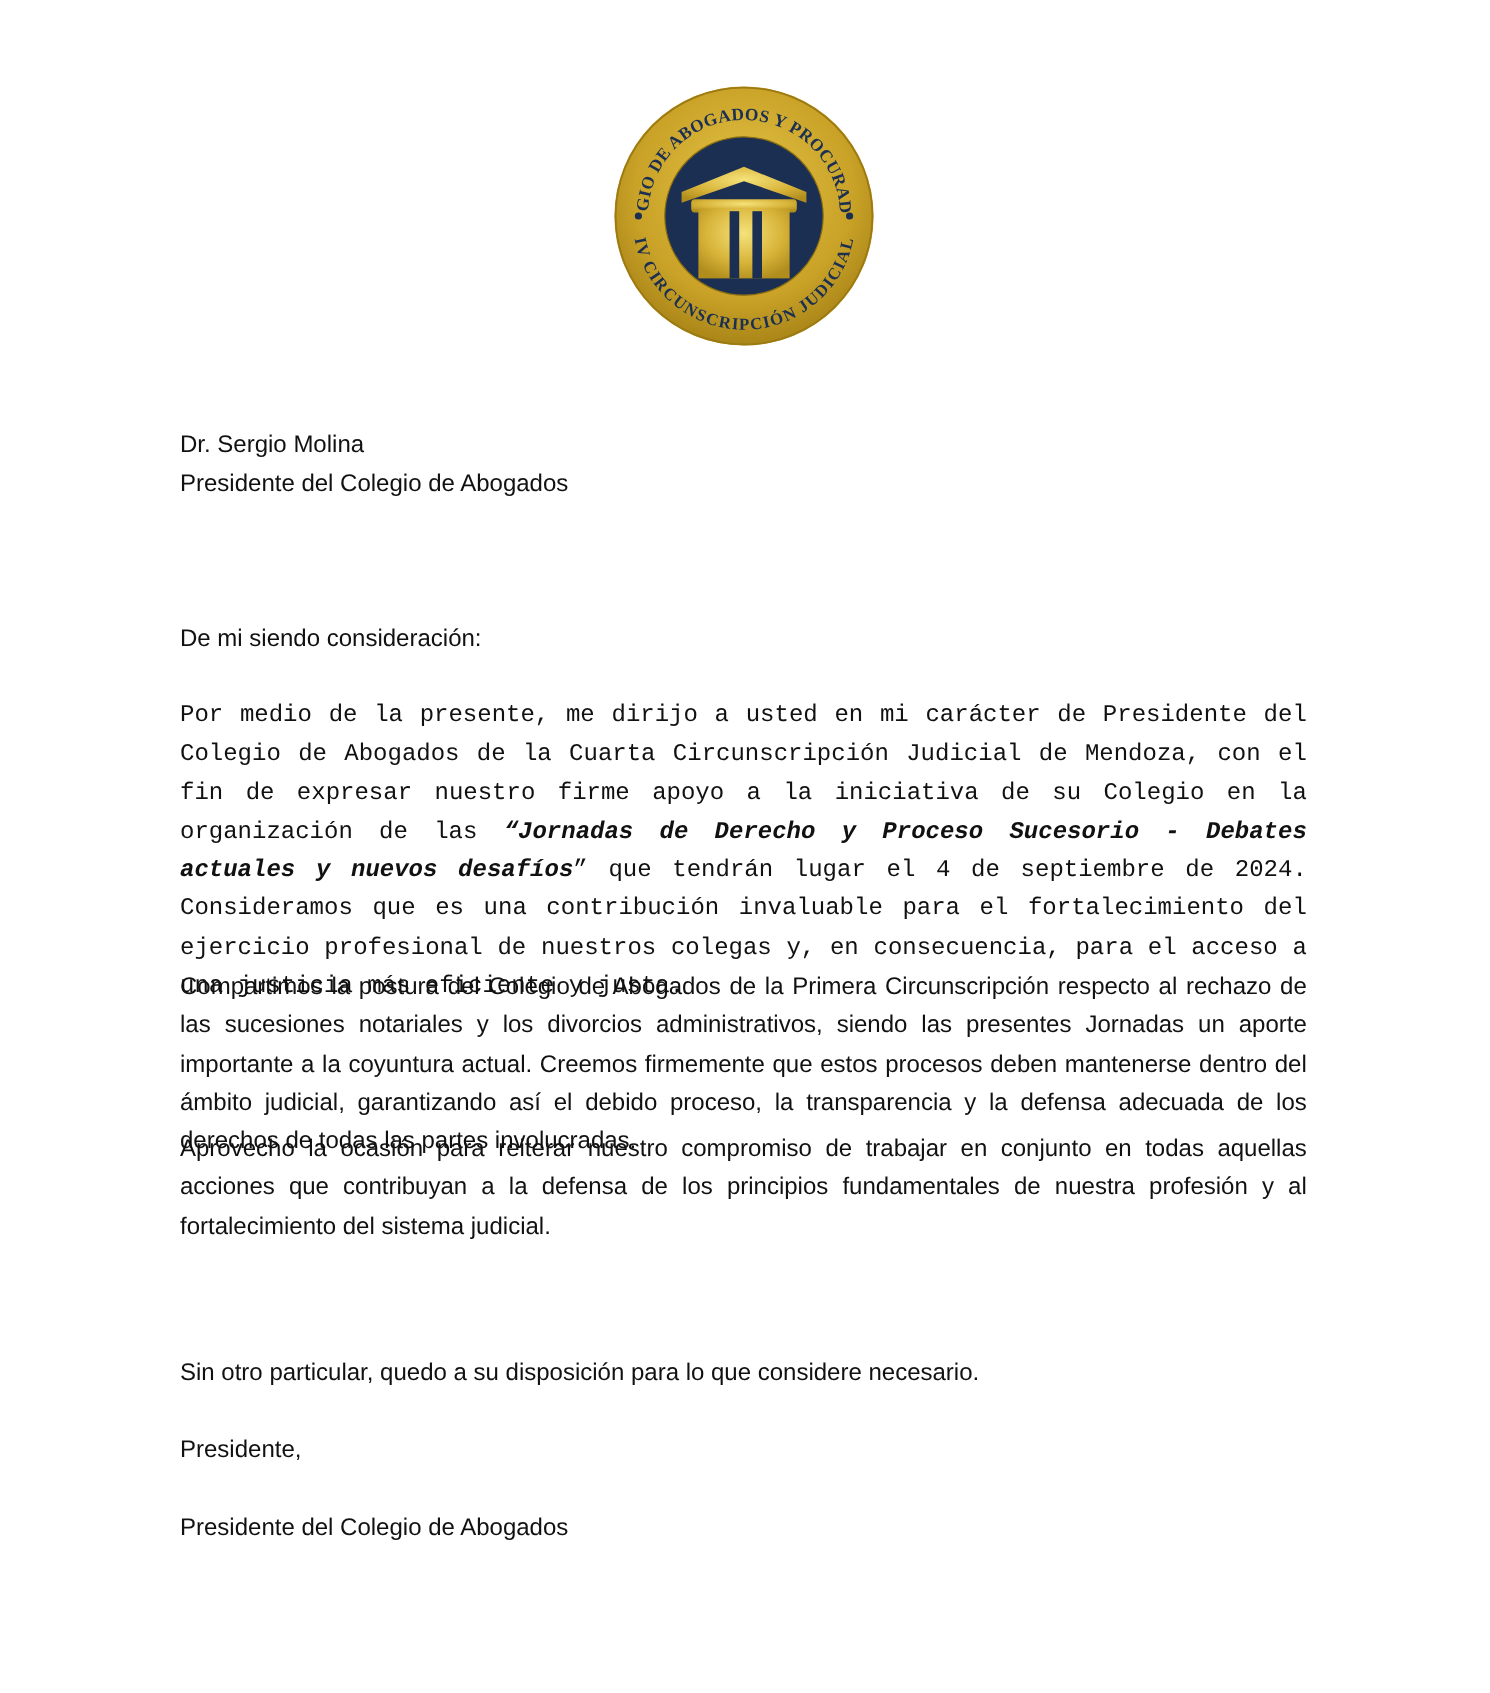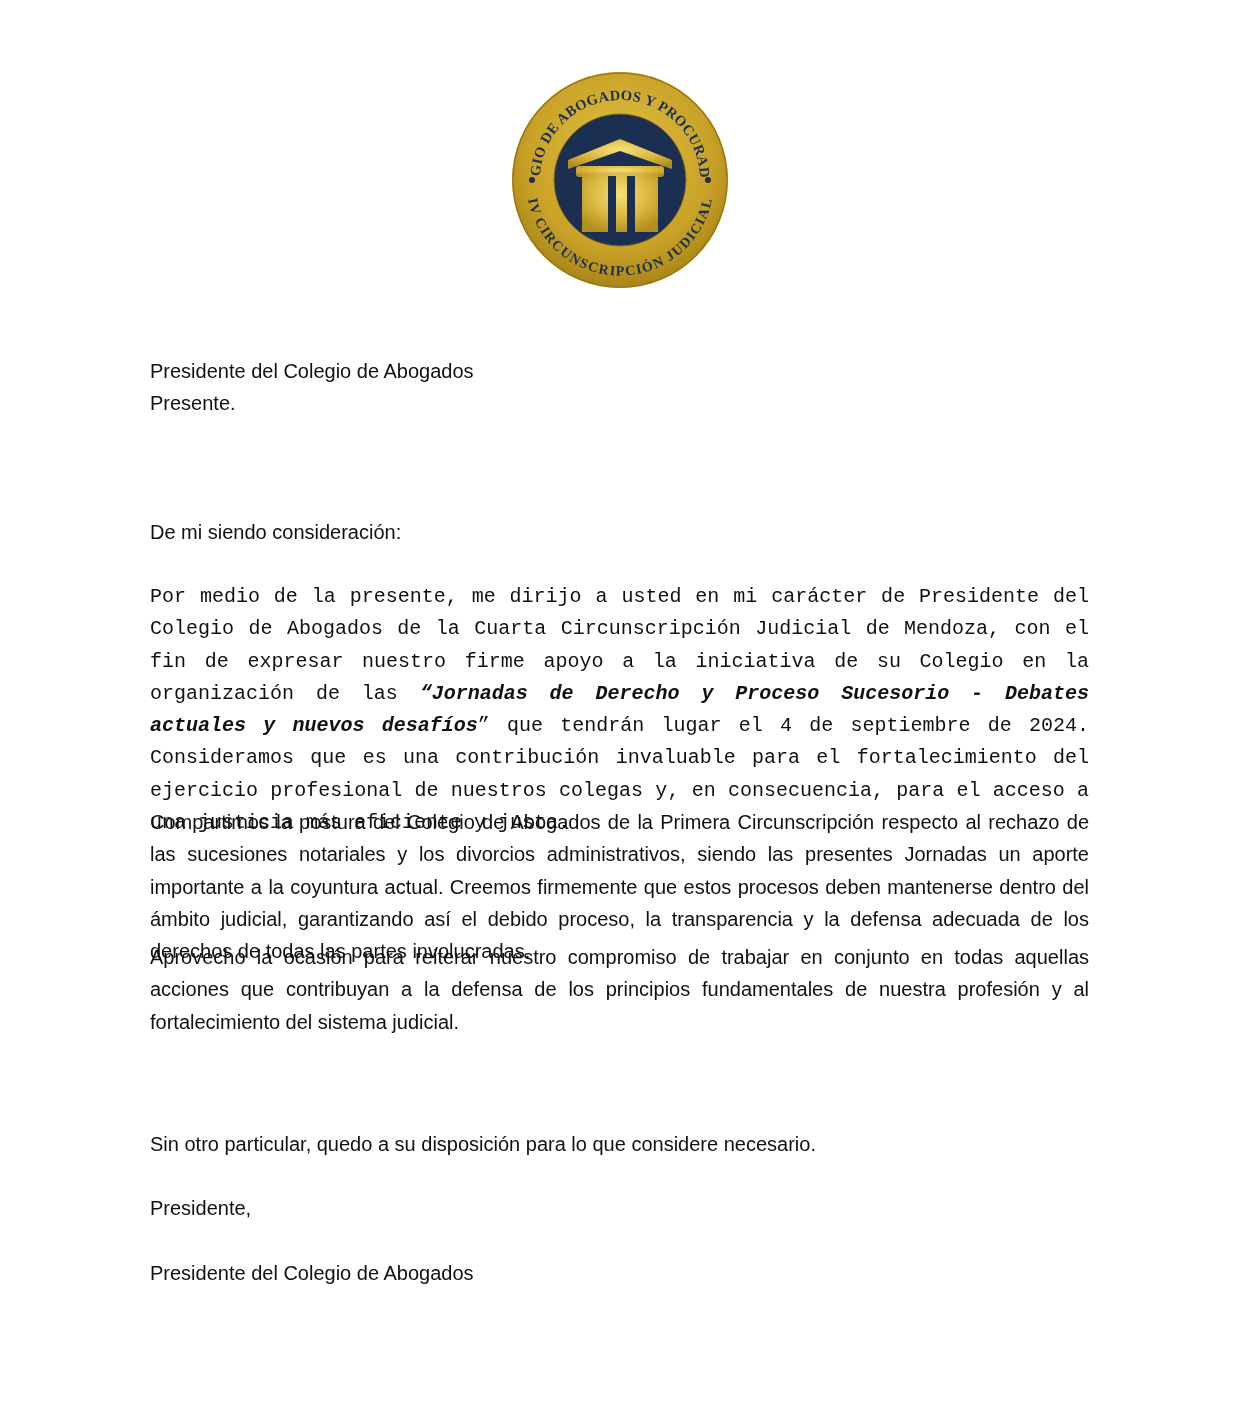--- a/index.html
+++ b/index.html
@@ -75,22 +75,22 @@
     <circle cx="198" cy="110" r="3" fill="#1b2f52"></circle>
     <polygon points="58,90 110,69 162,90 162,99 110,81 58,99" fill="url(#pillarGrad)"></polygon>
     <rect x="66" y="96" width="88" height="11" rx="3" fill="url(#pillarGrad)"></rect>
     <rect x="72" y="104" width="76" height="58" fill="url(#pillarGrad)"></rect>
     <rect x="98" y="106" width="8" height="56" fill="#1b2f52"></rect>
     <rect x="117" y="106" width="8" height="56" fill="#1b2f52"></rect>
   </svg>
 </div>
 
 <div class="text addressee">
+  <span class="line">Dr. Sergio Molina</span>
   <span class="line">Presidente del Colegio de Abogados</span>
-  <span class="line">Presente.</span>
 </div>
 
 <p class="text block salutation">De mi siendo consideración:</p>
 
 <p class="text block justify p1"><span>Por medio de la presente, me dirijo a usted en mi carácter de Presidente del Colegio de Abogados de la Cuarta Circunscripción Judicial de Mendoza, con el fin de expresar nuestro firme apoyo a la iniciativa de su Colegio en la organización de las </span><span class="bold-italic">“Jornadas de Derecho y Proceso Sucesorio - Debates actuales y nuevos desafíos</span><span>” que tendrán lugar el 4 de septiembre de 2024. Consideramos que es una contribución invaluable para el fortalecimiento del ejercicio profesional de nuestros colegas y, en consecuencia, para el acceso a una justicia más eficiente y justa.</span></p>
 
 <p class="text block justify p2">Compartimos la postura del Colegio de Abogados de la Primera Circunscripción respecto al rechazo de las sucesiones notariales y los divorcios administrativos, siendo las presentes Jornadas un aporte importante a la coyuntura actual. Creemos firmemente que estos procesos deben mantenerse dentro del ámbito judicial, garantizando así el debido proceso, la transparencia y la defensa adecuada de los derechos de todas las partes involucradas.</p>
 
 <p class="text block justify p3">Aprovecho la ocasión para reiterar nuestro compromiso de trabajar en conjunto en todas aquellas acciones que contribuyan a la defensa de los principios fundamentales de nuestra profesión y al fortalecimiento del sistema judicial.</p>
 

